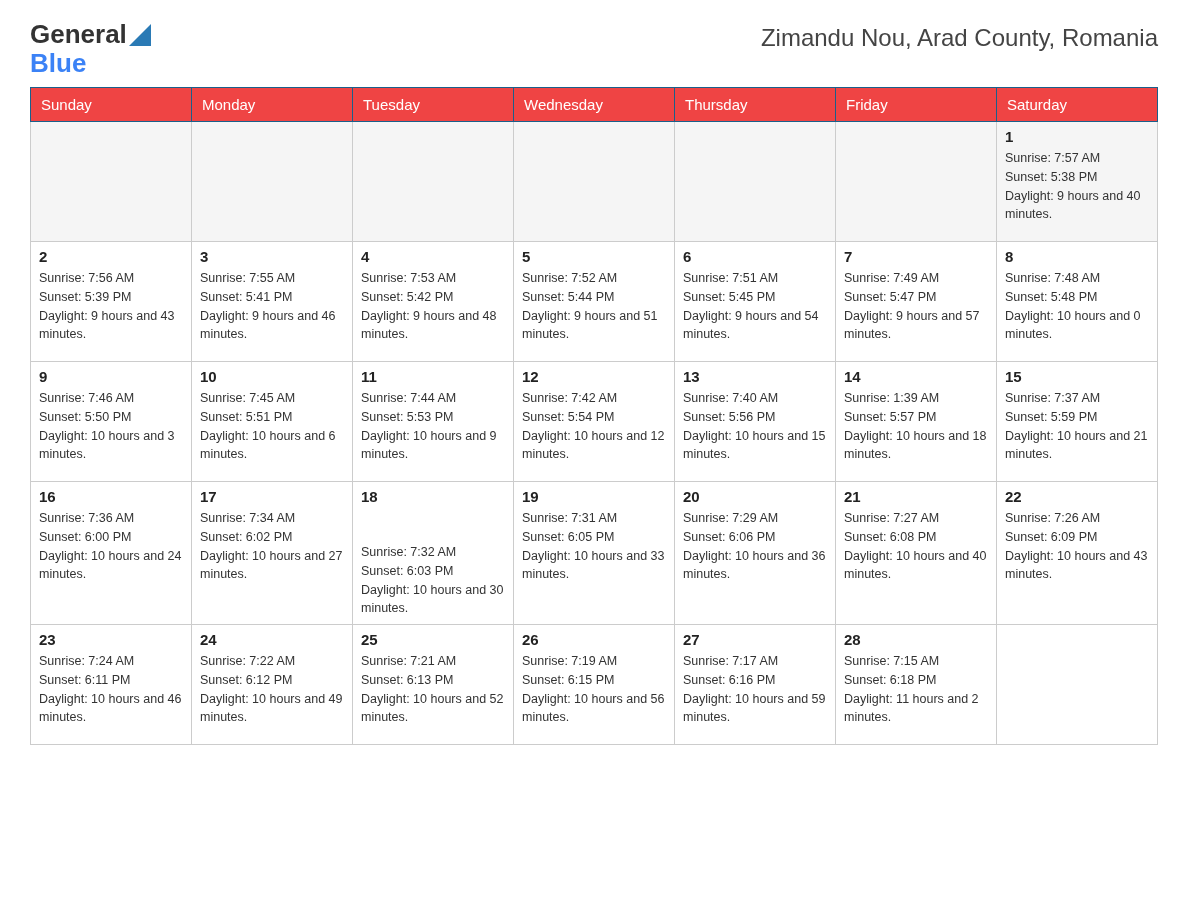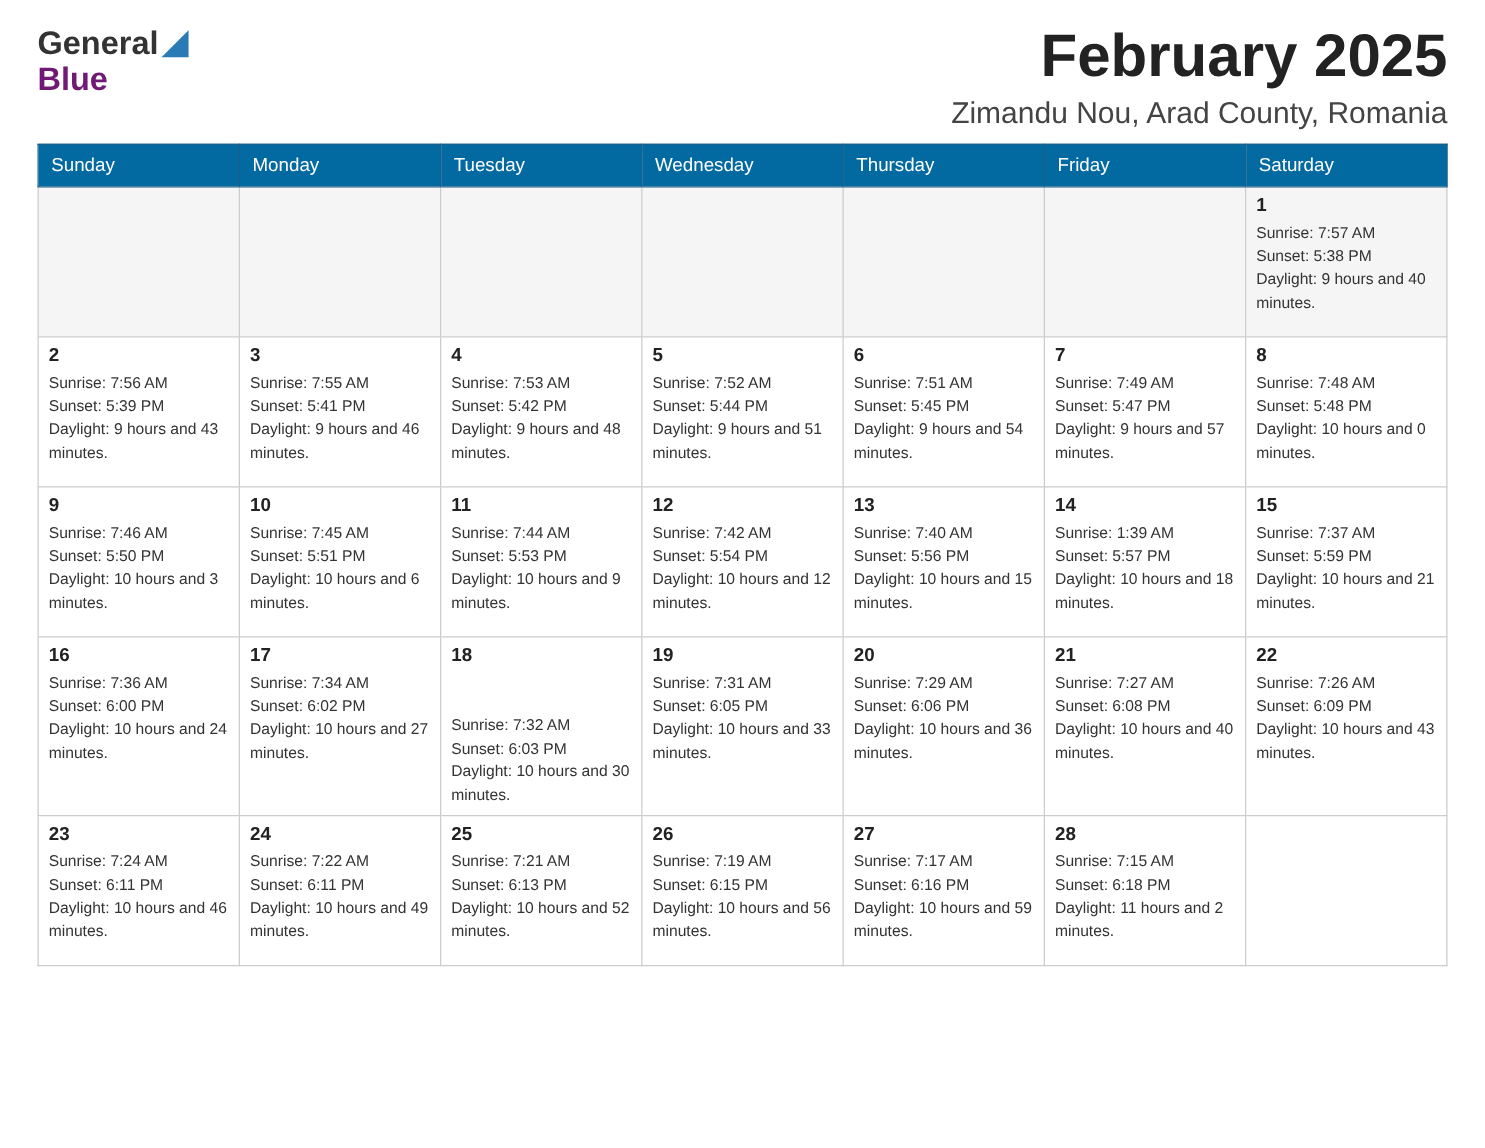--- a/index.html
+++ b/index.html
@@ -22,21 +22,21 @@
       gap: 0;
     }
     .logo-text-general {
       font-size: 26px;
       font-weight: bold;
       color: #333;
     }
     .logo-text-blue {
       font-size: 26px;
       font-weight: bold;
-      color: #701a75;
+      color: #3b82f6;
     }
     .title-area {
       text-align: right;
     }
     .cal-title {
       font-size: 48px;
       font-weight: bold;
       color: #222;
       line-height: 1.1;
     }
@@ -44,21 +44,21 @@
       font-size: 24px;
       color: #444;
       margin-top: 4px;
     }
     .calendar {
       width: 100%;
       border-collapse: collapse;
       margin-top: 6px;
     }
     .calendar th {
-      background: #0369a1;
+      background: #ef4444;
       color: #fff;
       font-size: 15px;
       font-weight: normal;
       padding: 8px 10px;
       text-align: left;
       border: 1px solid #1a5f8a;
     }
     .calendar td {
       vertical-align: top;
       border: 1px solid #ccc;
@@ -99,21 +99,20 @@
       <div style="display:flex;align-items:center;">
         <span class="logo-text-general">General</span>
         <svg width="22" height="22" viewBox="0 0 22 22" style="margin-left:2px;margin-top:2px;">
           <polygon points="0,22 22,0 22,22" fill="#2a7ab5"></polygon>
         </svg>
       </div>
       <span class="logo-text-blue">Blue</span>
     </div>
   </div>
   <div class="title-area">
-    <div class="cal-title">February 2025</div>
     <div class="cal-subtitle">Zimandu Nou, Arad County, Romania</div>
   </div>
 </div>
 
 <table class="calendar">
   <thead>
     <tr>
     <th>Sunday</th>
         <th>Monday</th>
         <th>Tuesday</th>
@@ -273,21 +272,21 @@
       <tr class="week-row">
         <td>
           <div class="day-num">23</div>
           <div class="day-info" style="white-space: pre-line;">Sunrise: 7:24 AM
 Sunset: 6:11 PM
 Daylight: 10 hours and 46 minutes.</div>
         </td>
         <td>
           <div class="day-num">24</div>
           <div class="day-info" style="white-space: pre-line;">Sunrise: 7:22 AM
-Sunset: 6:11 PM
+Sunset: 6:12 PM
 Daylight: 10 hours and 49 minutes.</div>
         </td>
         <td>
           <div class="day-num">25</div>
           <div class="day-info" style="white-space: pre-line;">Sunrise: 7:21 AM
 Sunset: 6:13 PM
 Daylight: 10 hours and 52 minutes.</div>
         </td>
         <td>
           <div class="day-num">26</div>

